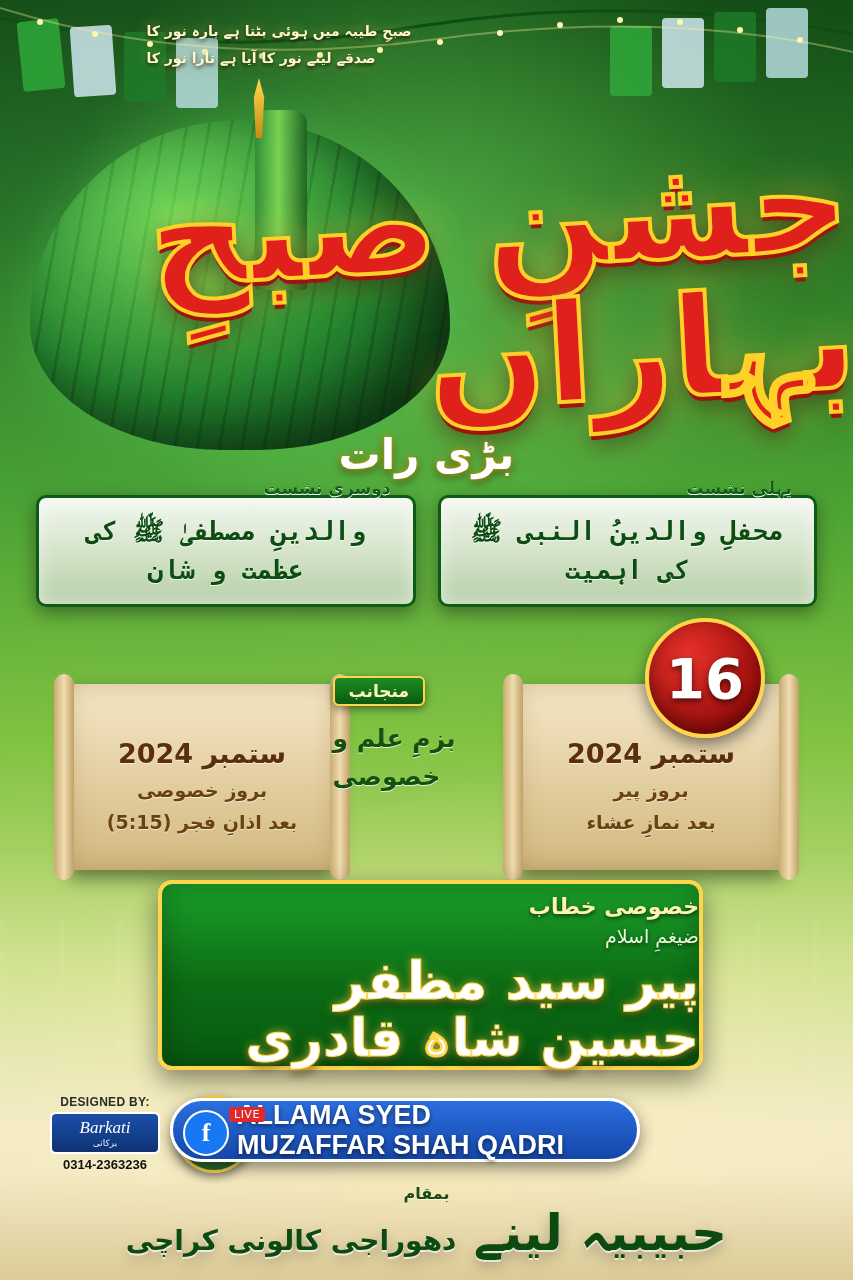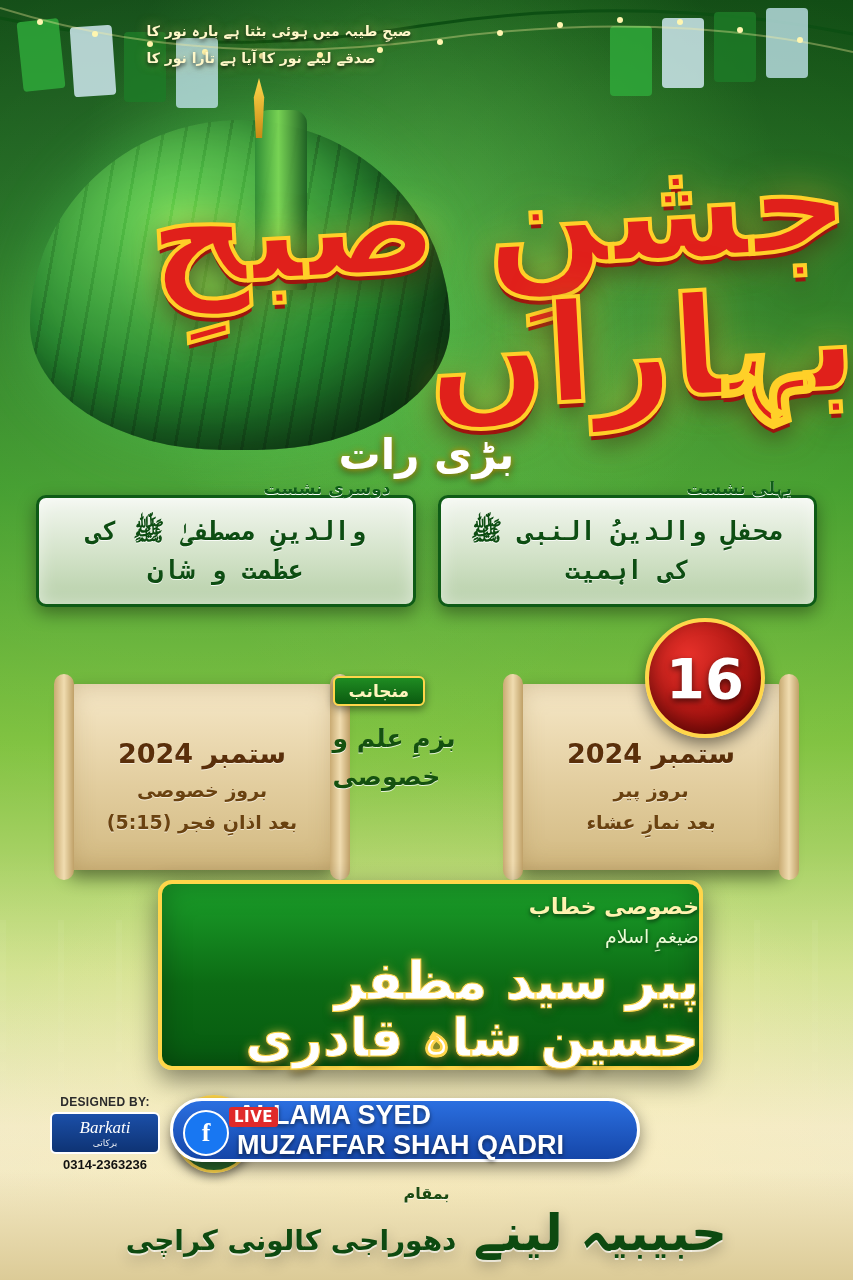--- a/index.html
+++ b/index.html
@@ -209,21 +209,21 @@
     display:flex;align-items:center;gap:10px;padding-left:64px;box-sizing:border-box;
   }
   .fb-icon{
     position:absolute;left:10px;top:9px;width:42px;height:42px;border-radius:50%;
     background:#1877f2;border:2px solid #fff;color:#fff;
     display:flex;align-items:center;justify-content:center;font-size:26px;font-weight:bold;
     font-family:"Liberation Serif", serif;
   }
   .live-tag{
     position:absolute;left:56px;top:6px;background:#e02a2a;color:#fff;
-    font-size:15px;font-weight:bold;border-radius:3px;padding:1px 5px;letter-spacing:.5px;
+    font-size:11px;font-weight:normal;border-radius:3px;padding:1px 5px;letter-spacing:.5px;
   }
   .live-name{
     color:#fff;font-family:"Liberation Sans", sans-serif;
     font-size:27px;font-weight:bold;line-height:1.12;text-align:left;
     text-shadow:0 2px 4px rgba(0,0,0,.55);
   }
   .speaker-photo{
     position:absolute;left:175px;top:1095px;width:72px;height:72px;border-radius:50%;
     background:radial-gradient(circle at 50% 35%, #f0d6b5 0 26%, #2a6a2d 27% 100%);
     border:3px solid #ffd64a;box-shadow:0 4px 10px rgba(0,0,0,.45);

